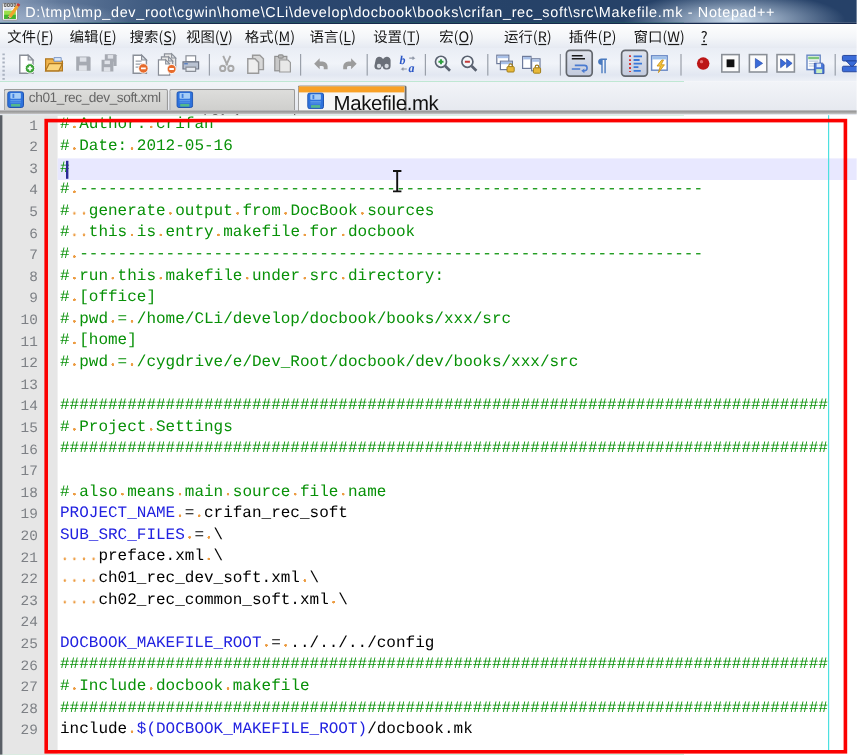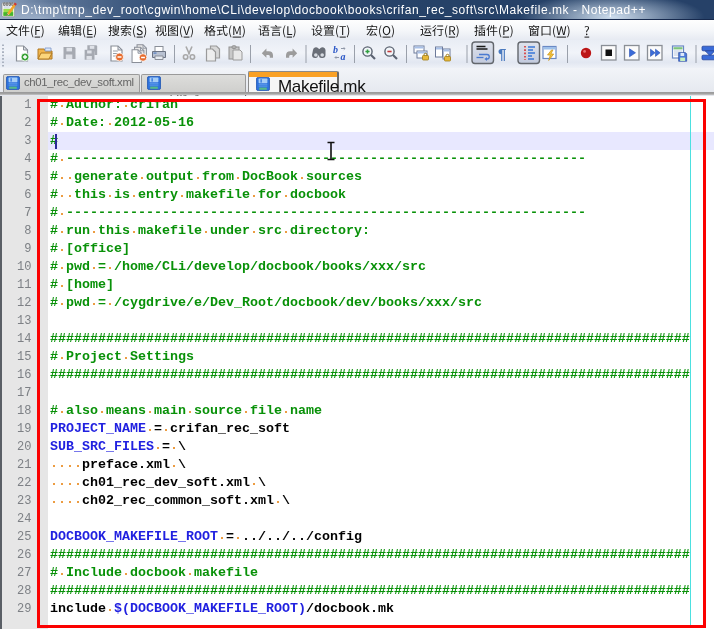--- a/index.html
+++ b/index.html
@@ -20,21 +20,21 @@
 #tab3{position:absolute;top:3px;left:248px;width:91px;height:21.5px;background:#f6f6f6;border:1px solid #8a8a8a;border-bottom:none;border-right:2px solid #6a6a6a;border-radius:2px 2px 0 0}
 #tab3 .orange{position:absolute;left:0;top:0;width:100%;height:5px;background:#f9a126}
 #tab3 .lbl{position:absolute;left:29px;top:5px;font-size:17px;color:#111;letter-spacing:-0.3px;white-space:nowrap}
 #tabline{position:absolute;left:0;top:91.5px;width:714px;height:3px;background:linear-gradient(#9b9b9b 40%,#c6c6c6)}
 #editor{position:absolute;left:0;top:96px;width:714px;height:533px;background:#fff}
 #gutter{position:absolute;left:0;top:0;width:48px;height:533px;background:#e6e6e6;border-left:2px solid #5a5f66}
 #nums{position:absolute;left:0;top:0;width:31.5px;text-align:right;font-family:"Liberation Mono",monospace;font-size:12px;line-height:18px;color:#7d8085}
 #hl{position:absolute;left:48px;top:36px;width:666px;height:18px;background:#e8e8ff}
 #edge{position:absolute;left:690px;top:0;width:1px;height:530px;background:#4ce0e0}
 #code{position:absolute;left:50px;top:0;font-family:"Liberation Mono",monospace;font-size:13.333px;line-height:18px;color:#000;white-space:pre}
-#code b{font-weight:bold}
+#code b{font-weight:normal}
 #code .c{color:#089108}
 #code .v{color:#2121e0}
 #code i{font-style:normal;background-image:radial-gradient(circle at 4px 8.8px, #ec9c42 0.95px, rgba(0,0,0,0) 1.3px);background-size:8.0023px 18px}
 #caret{position:absolute;left:55px;top:38px;width:2px;height:15px;background:#2a2a96}
 #redrect{position:absolute;left:37px;top:99px;width:668.5px;height:528.5px;border:3.2px solid #fb0100;z-index:30}
 </style></head><body>
 <div id="win">
 <div id="title">
       <svg width="19" height="19" viewBox="0 0 19 19" style="position:absolute;left:1px;top:0px">
         <rect x="1" y="2.8" width="12.6" height="14" rx="1" fill="#fcfcfc" stroke="#8a8a8a" stroke-width="0.7"></rect>

